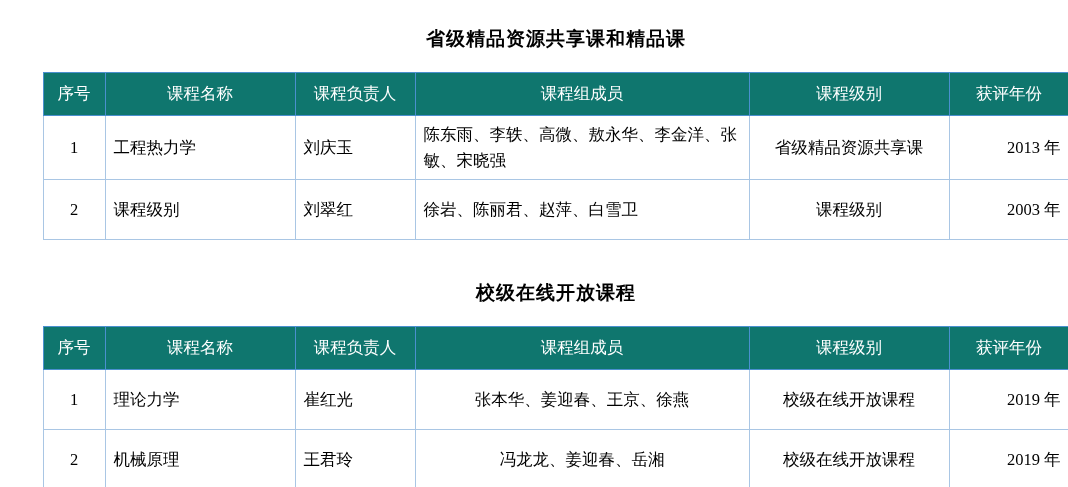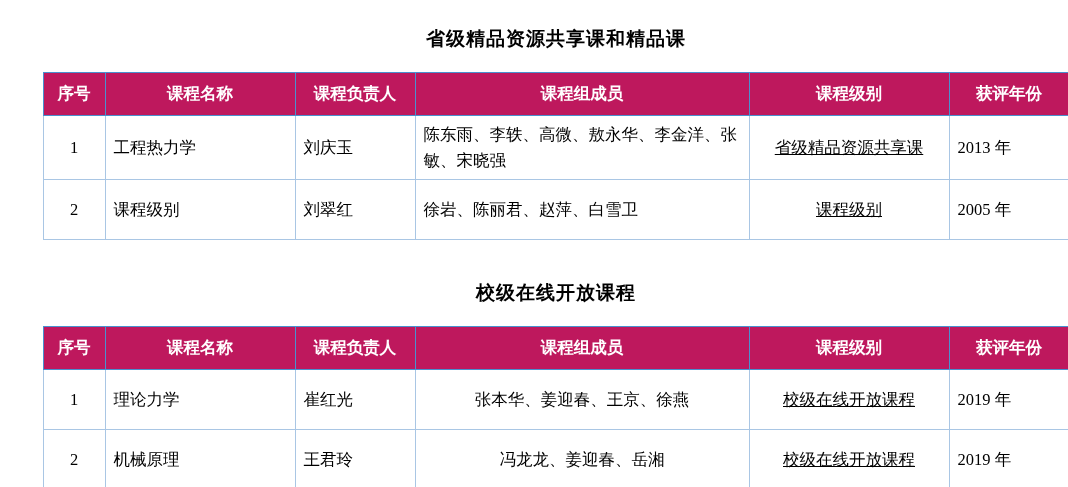--- a/index.html
+++ b/index.html
@@ -43,38 +43,38 @@
     border: 1px solid #1f5fa9;
   }
   table.doc-table th,
   table.doc-table td {
     border: 1px solid #a9c6e4;
     font-size: 16.5px;
     padding: 6px 8px;
     vertical-align: middle;
   }
   table.doc-table thead th {
-    background: #be185d;
+    background: #0f766e;
     color: #ffffff;
-    font-weight: bold;
+    font-weight: normal;
     text-align: center;
     height: 30px;
     border-color: #4a90cf;
     border-bottom: 1px solid #4a90cf;
   }
   table.doc-table thead th + th {
     border-left: 1px solid #dbe9f6;
   }
   td.c-idx { text-align: center; }
   td.c-name { }
   td.c-leader { text-align: left; }
   td.c-members { text-align: left; line-height: 1.55; }
   td.c-members.center { text-align: center; }
-  td.c-level { text-align: center; text-decoration: underline; }
-  td.c-year { text-align: left; }
+  td.c-level { text-align: center; }
+  td.c-year { text-align: right; }
 
   .row-tall td { height: 47px; }
   .row-std td { height: 47px; }
 
   
   col.w-idx { width: 62px; }
   col.w-name { width: 190px; }
   col.w-leader { width: 120px; }
   col.w-members { width: 334px; }
   col.w-level { width: 200px; }
@@ -115,21 +115,21 @@
           <td class="c-members">陈东雨、李轶、高微、敖永华、李金洋、张敏、宋晓强</td>
           <td class="c-level">省级精品资源共享课</td>
           <td class="c-year">2013 年</td>
         </tr>
         <tr class="row-std">
           <td class="c-idx">2</td>
           <td class="c-name">课程级别</td>
           <td class="c-leader">刘翠红</td>
           <td class="c-members">徐岩、陈丽君、赵萍、白雪卫</td>
           <td class="c-level">课程级别</td>
-          <td class="c-year">2005 年</td>
+          <td class="c-year">2003 年</td>
         </tr>
       </tbody>
     </table>
   </div>
 
   <div class="section">
     <div class="section-title sec2-title">校级在线开放课程</div>
 
     <table class="doc-table">
       <colgroup>

